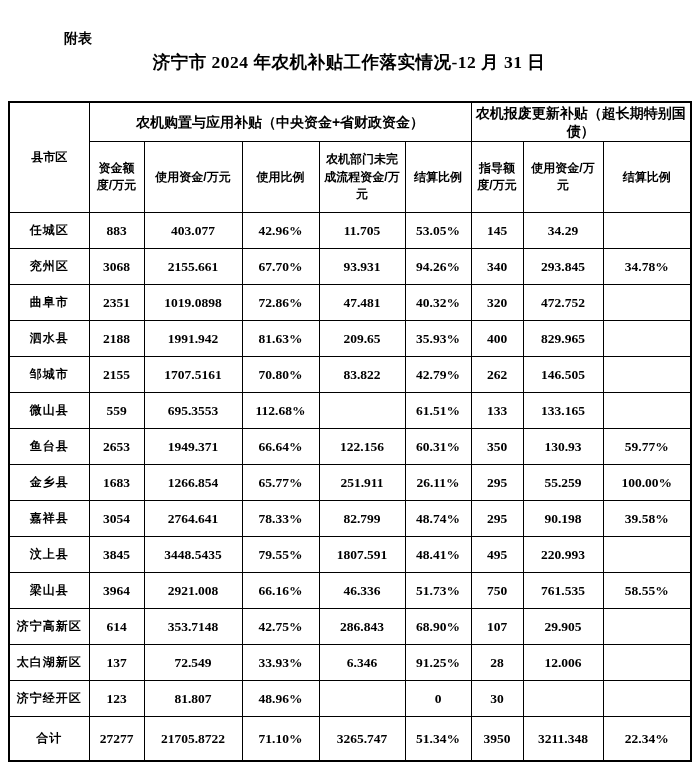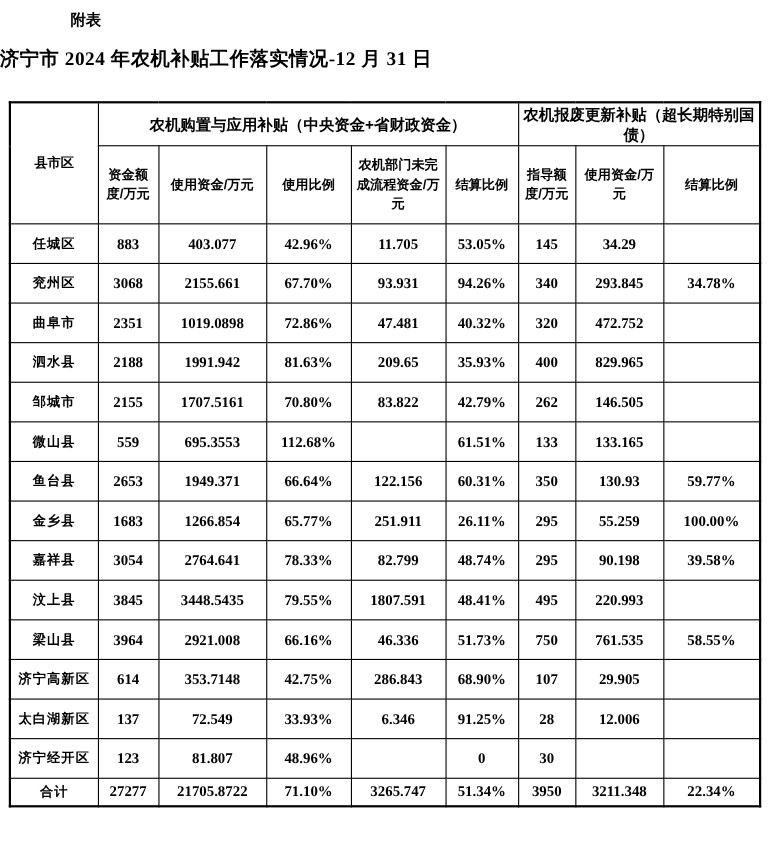--- a/index.html
+++ b/index.html
@@ -11,23 +11,25 @@
     color: #000000;
     font-family: "Liberation Sans", "DejaVu Sans", sans-serif;
     overflow: hidden;
   }
   .annotation {
     padding: 10px 0 0 64px;
     font-size: 14px;
     font-weight: bold;
     height: 30px;
     font-family: "Liberation Sans", "DejaVu Sans", sans-serif;
+    margin-top: 20px;
   }
   .title {
-    margin-top: 11px;
+    margin-top: 0;
+    text-align: center;
     font-size: 17.5px;
     font-weight: bold;
     font-family: "Liberation Serif", "DejaVu Serif", serif;
     letter-spacing: 0.5px;
   }
   table.subsidy {
     margin: 27px 0 0 8px;
     width: 682px;
     border-collapse: collapse;
     table-layout: fixed;
@@ -36,21 +38,21 @@
   table.subsidy th, table.subsidy td {
     border: 1px solid #000;
     text-align: center;
     vertical-align: middle;
     padding: 1px 3px;
     overflow: hidden;
   }
   tr.group-row { height: 33px; }
   tr.sub-row { height: 71px; margin-top: 16px; }
   tr.data-row { height: 36px; }
-  tr.total-row { height: 25px; }
+  tr.total-row { height: 44px; }
   th.group-h {
     font-size: 14px;
     font-weight: bold;
     line-height: 1.3;
     font-family: "Liberation Sans", "DejaVu Sans", sans-serif;
     margin-left: 16px;
   }
   th.region-h, th.col-h {
     font-size: 12px;
     font-weight: bold;

